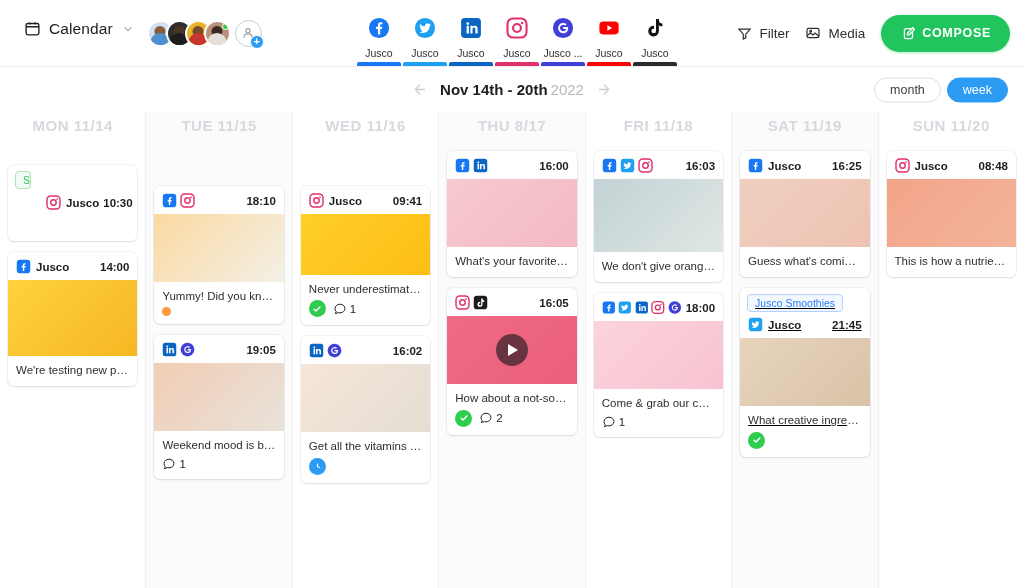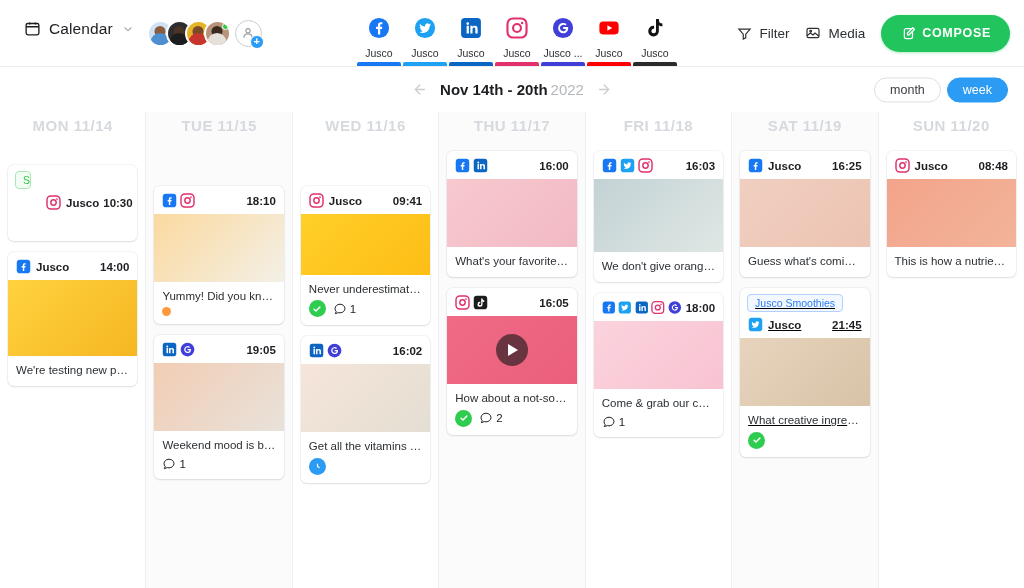--- a/index.html
+++ b/index.html
@@ -460,21 +460,21 @@
               <div class="st-clock">
                 <svg width="11" height="11" viewBox="0 0 24 24" fill="none" stroke="#fff" stroke-width="2.6" stroke-linecap="round">
                   <path d="M12 6.5V12l3.6 2.4"></path>
                 </svg>
               </div>
             </div>
           </div>
         </div>
       </div>
       <div class="col shade">
-        <div class="dayhdr">THU 11/17</div>
+        <div class="dayhdr">THU 8/17</div>
         <div class="colbody pad-d">
           <div class="card" style="display: flex; flex-direction: column;">
             <div class="crow">
               <div class="cleft">
                 <svg width="15" height="15" viewBox="0 0 24 24">
                   <rect x="1.2" y="1.2" width="21.6" height="21.6" rx="5" fill="#1877f2"></rect>
                   <path d="M13.2 19v-5.6h1.9l.28-2.2h-2.18V9.8c0-.64.18-1.07 1.1-1.07h1.17V6.76c-.2-.03-.9-.09-1.7-.09-1.68 0-2.83 1.03-2.83 2.92v1.61H9.05v2.2h1.89V19z" fill="#fff"></path>
                 </svg>
                 <svg width="15" height="15" viewBox="0 0 24 24">
                   <rect x="1.2" y="1.2" width="21.6" height="21.6" rx="4" fill="#0a66c2"></rect>

